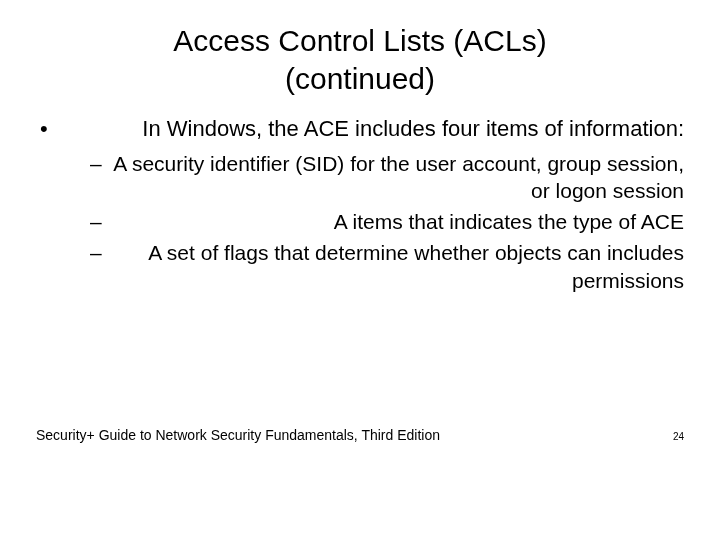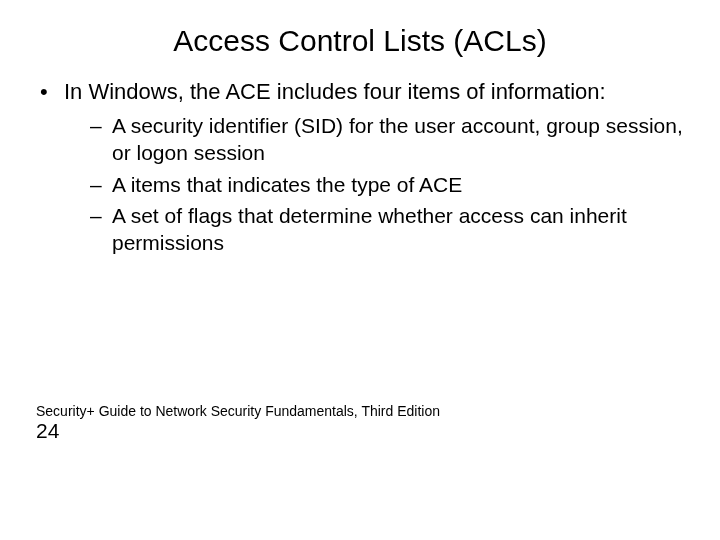--- a/index.html
+++ b/index.html
@@ -32,20 +32,21 @@
   }
   ul.top {
     list-style: none;
     margin: 0;
     padding: 0;
   }
   ul.top > li {
     position: relative;
     padding-left: 28px;
     margin-bottom: 5px;
+    text-align: right;
   }
   ul.top > li::before {
     content: "•";
     position: absolute;
     left: 4px;
     top: 0;
     font-size: 22px;
   }
   ul.sub {
     list-style: none;
@@ -66,43 +67,43 @@
   }
   .footer {
     position: absolute;
     bottom: 24px;
     left: 36px;
     right: 36px;
     font-size: 14px;
     display: flex;
     justify-content: space-between;
     align-items: baseline;
-    flex-direction: column;
   }
   .footer .pagenum {
-    font-size: 21px;
+    font-size: 10px;
   }
 </style>
 </head>
 <body>
 
 <div class="slide">
 
   <div class="title">
     <div>Access Control Lists (ACLs)</div>
+    <div>(continued)</div>
   </div>
 
   <div class="body">
     <ul class="top">
       <li>
         <span>In Windows, the ACE includes four items of information:</span>
         <ul class="sub">
           <li><span>A security identifier (SID) for the user account, group session, or logon session</span></li>
           <li><span>A items that indicates the type of ACE</span></li>
-          <li><span>A set of flags that determine whether access can inherit permissions</span></li>
+          <li><span>A set of flags that determine whether objects can includes permissions</span></li>
         </ul>
       </li>
     </ul>
   </div>
 
   <div class="footer">
     <span>Security+ Guide to Network Security Fundamentals, Third Edition</span>
     <span class="pagenum">24</span>
   </div>
 

